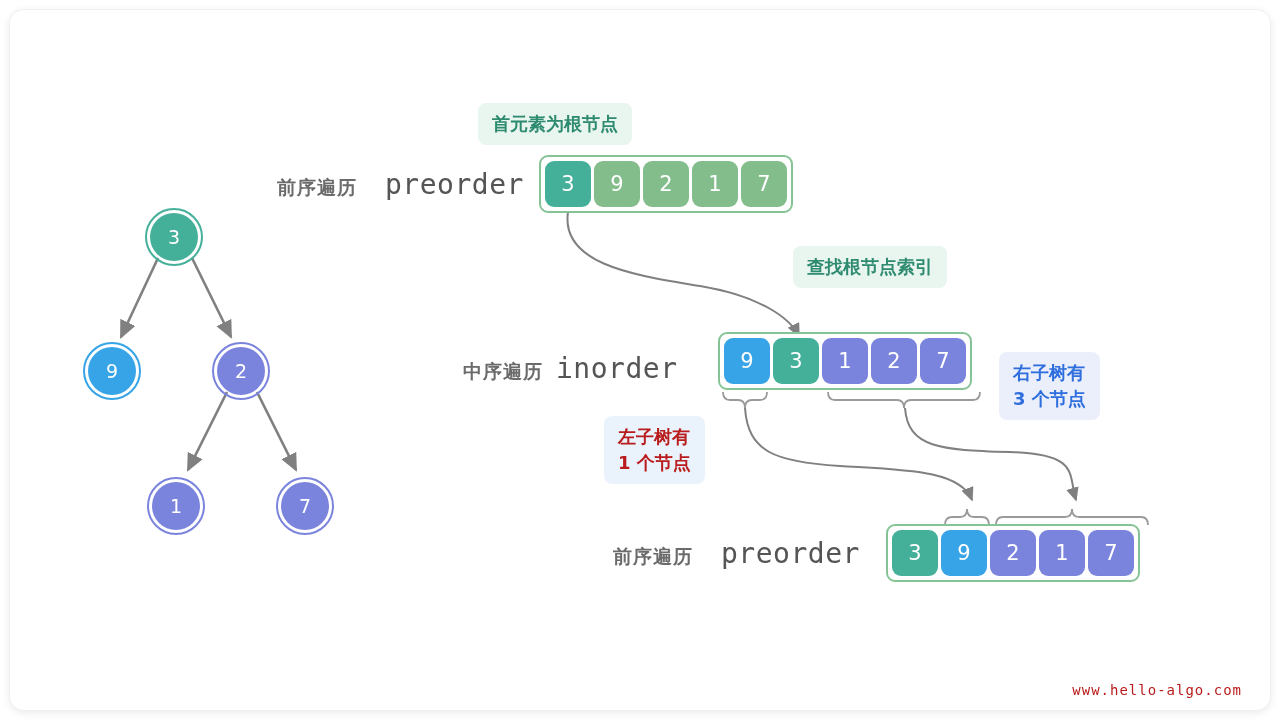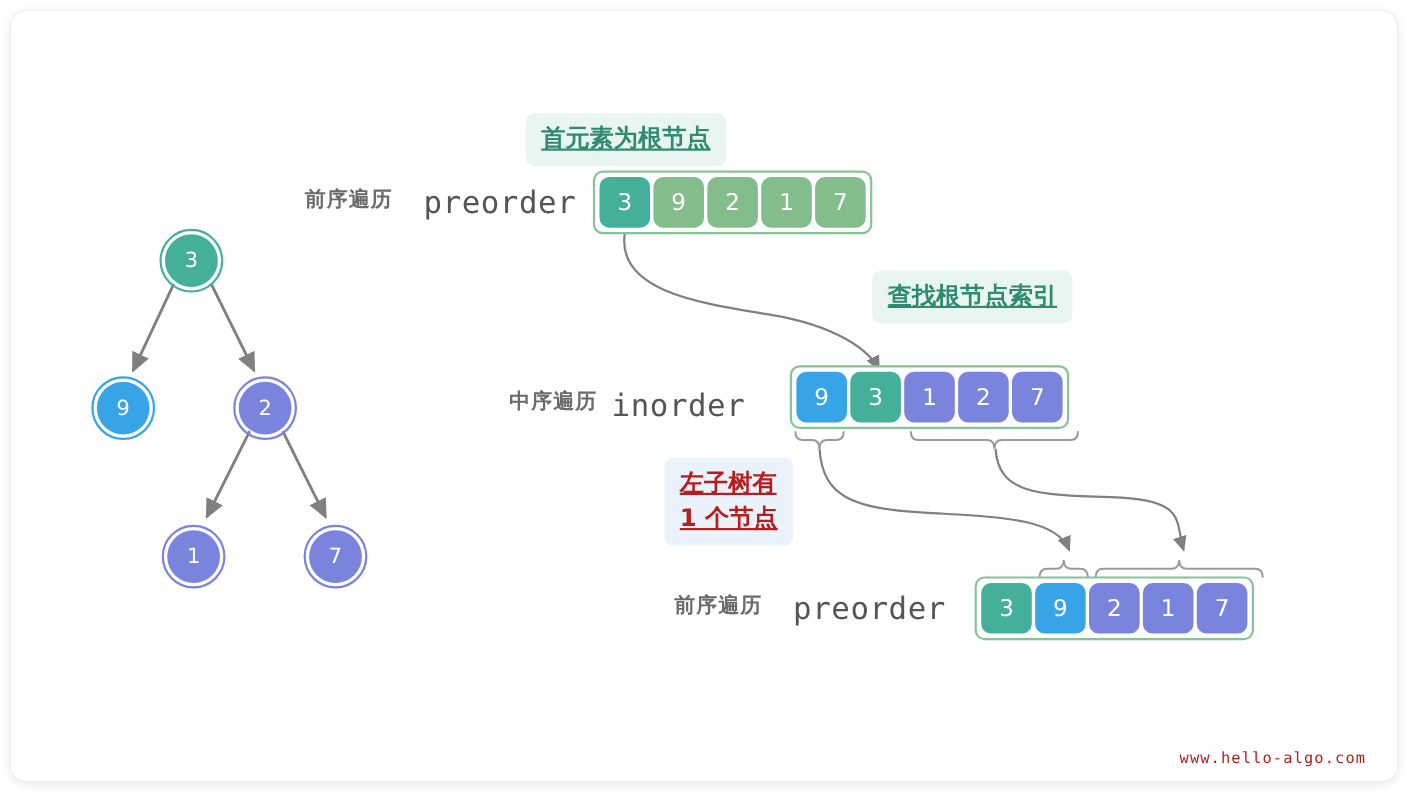--- a/index.html
+++ b/index.html
@@ -51,21 +51,21 @@
     position: absolute;
     left: -5px; top: -5px;
     width: 58px; height: 58px;
     border-radius: 50%;
     border: 2px solid currentColor;
     box-sizing: border-box;
   }
   .tnode .val { position: relative; z-index: 2; }
 
   
-  .row { position: absolute; display: flex; align-items: flex-start; }
+  .row { position: absolute; display: flex; align-items: flex-end; }
   .row-cn {
     font-size: 19px;
     font-weight: bold;
     color: #6b6b6b;
     font-family: "DejaVu Sans", sans-serif;
     letter-spacing: 1px;
   }
   .row-en {
     font-size: 28px;
     color: #555555;
@@ -90,27 +90,26 @@
     justify-content: center;
     color: #ffffff;
     font-size: 21px;
     font-family: "DejaVu Sans", sans-serif;
   }
   
   .callout {
     position: absolute;
     padding: 8px 14px;
     border-radius: 8px;
-    font-size: 22px;
+    font-size: 18px;
     font-weight: bold;
     font-family: "DejaVu Sans", sans-serif;
     line-height: 1.45;
     white-space: pre-line;
     box-sizing: border-box;
-    text-decoration: underline;
   }
   .callout.green { background: #e9f5ef; color: #2e8b70; }
   .callout.blue  { background: #eaeffb; color: #2f6ede; }
   .callout.blue2 { background: #eaf3fc; color: #b91c1c; }
 
   #watermark {
     position: absolute;
     right: 38px;
     bottom: 22px;
     font-size: 14px;
@@ -256,15 +255,17 @@
     </div>
   </div>
 
   <div class="callout green" style="left:478px; top:103px;">首元素为根节点</div>
 
   <div class="callout green" style="left:793px; top:246px;">查找根节点索引</div>
 
   <div class="callout blue2" style="left:604px; top:416px; text-align:left;">左子树有
 1 个节点</div>
 
+  <div class="callout blue" style="left:999px; top:352px; text-align:left;">右子树有
+3 个节点</div>
 
   <div id="watermark">www.hello-algo.com</div>
 </div>
 
 </body></html>

